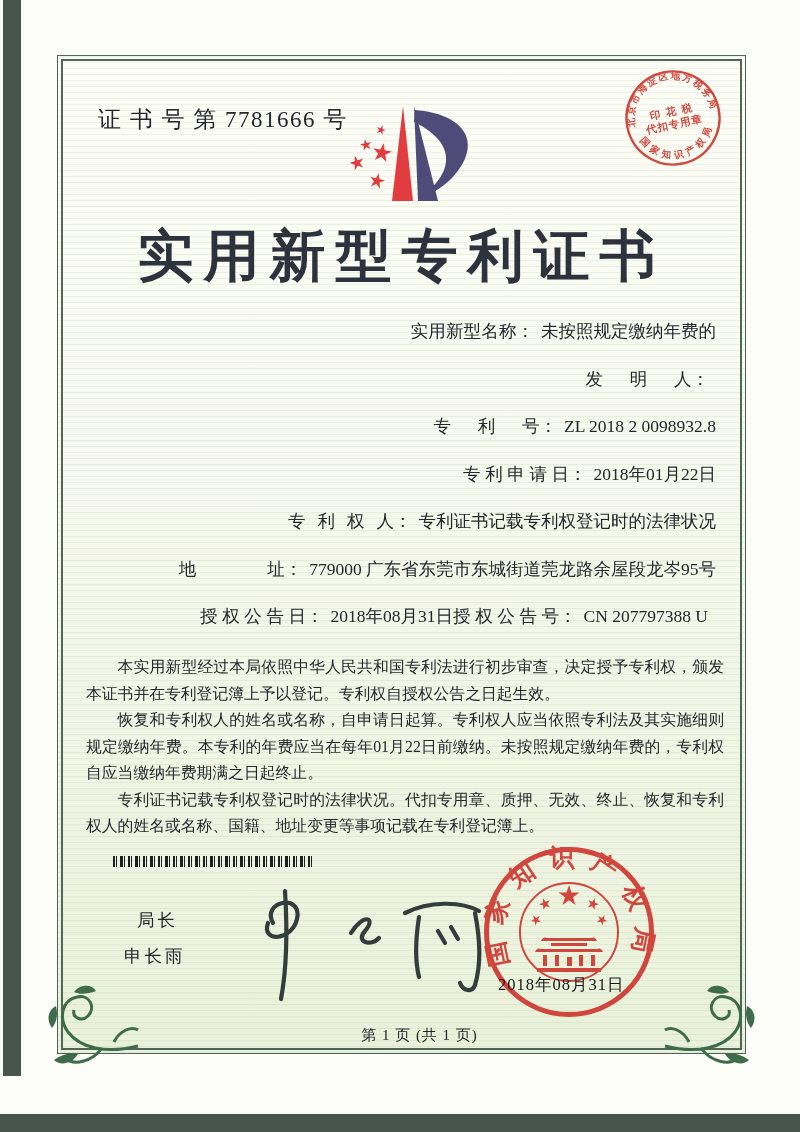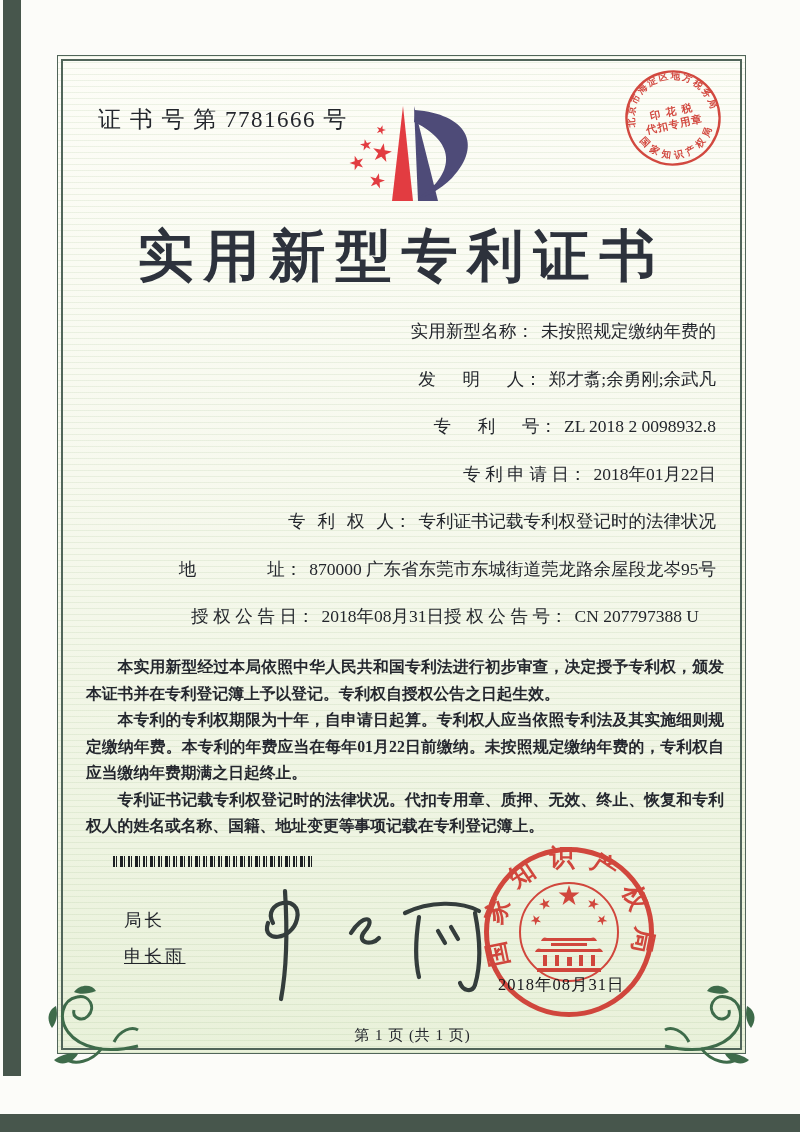--- a/index.html
+++ b/index.html
@@ -30,41 +30,41 @@
 
   .title{left:0;top:163px;width:100%;text-align:center;font-size:56px;font-weight:bold;
          letter-spacing:10px;color:#2d323c;white-space:nowrap;}
 
   .fields{left:33px;top:262px;width:625px;display:flex;flex-direction:column;gap:20.5px;
           font-size:17.5px;line-height:27px;align-items:flex-end;}
   .frow{display:flex;position:static;}
   .lbl{display:inline-block;width:106px;text-align:justify;text-align-last:justify;flex:none;}
   .colon{flex:none;margin-right:7px;}
   .val{white-space:nowrap;}
-  .grant-right{display:flex;margin-left:auto;margin-right:17px;}
+  .grant-right{display:flex;margin-left:auto;margin-right:8px;}
 
   .paragraphs{left:28px;top:598px;width:638px;font-size:15.8px;line-height:26.5px;
-              text-align:justify;color:#24272e;font-weight:bold;}
+              text-align:justify;color:#24272e;}
   .paragraphs p{margin:0;text-indent:2em;}
 
   .barcode{left:55px;top:800px;width:201px;height:11px;
     background:repeating-linear-gradient(90deg,
       #1d2023 0 2px, rgba(0,0,0,0) 2px 3px,
       #1d2023 3px 4px, rgba(0,0,0,0) 4px 7px,
       #1d2023 7px 10px, rgba(0,0,0,0) 10px 11px,
       #1d2023 11px 12px, rgba(0,0,0,0) 12px 15px);}
 
-  .signer-title{left:66px;top:852px;font-size:17.5px;letter-spacing:3px;}
-  .signer-name{left:66px;top:888px;font-size:17.5px;letter-spacing:3px;text-decoration:underline;}
+  .signer-title{left:79px;top:852px;font-size:17.5px;letter-spacing:3px;}
+  .signer-name{left:66px;top:888px;font-size:17.5px;letter-spacing:3px;}
   .signature{left:175px;top:825px;width:280px;height:140px;}
 
   .office-seal{left:423px;top:788px;width:176px;height:176px;opacity:.93;}
   .seal-date{left:440px;top:918px;font-size:16.5px;letter-spacing:1px;color:#17181c;z-index:5;white-space:nowrap;}
 
-  .footer{left:11px;top:970px;width:100%;text-align:center;font-size:15px;letter-spacing:1px;}
+  .footer{left:18px;top:970px;width:100%;text-align:center;font-size:15px;letter-spacing:1px;}
 
   .flourish{width:96px;height:84px;top:928px;}
   .flourish-left{left:-14px;}
   .flourish-right{right:-14px;transform:scaleX(-1);}
 </style>
 </head>
 <body>
 
 <div class="scan-strip-left"></div>
 <div class="scan-strip-bottom"></div>
@@ -111,57 +111,56 @@
 
   <div class="fields">
     <div class="frow">
       <span class="lbl">实用新型名称</span>
         <span class="colon">：</span>
         <span class="val">未按照规定缴纳年费的</span>
     </div>
     <div class="frow">
       <span class="lbl">发明人</span>
         <span class="colon">：</span>
-        <span class="val">郑才翥;余勇刚;余武凡</span>
     </div>
     <div class="frow">
       <span class="lbl">专利号</span>
         <span class="colon">：</span>
         <span class="val">ZL 2018 2 0098932.8</span>
     </div>
     <div class="frow">
       <span class="lbl">专利申请日</span>
         <span class="colon">：</span>
         <span class="val">2018年01月22日</span>
     </div>
     <div class="frow">
       <span class="lbl">专利权人</span>
         <span class="colon">：</span>
         <span class="val">专利证书记载专利权登记时的法律状况</span>
     </div>
     <div class="frow">
       <span class="lbl">地址</span>
         <span class="colon">：</span>
-        <span class="val">870000 广东省东莞市东城街道莞龙路余屋段龙岑95号</span>
+        <span class="val">779000 广东省东莞市东城街道莞龙路余屋段龙岑95号</span>
     </div>
     <div class="frow">
       <span class="lbl">授权公告日</span>
         <span class="colon">：</span>
         <span class="val">2018年08月31日</span>
       <span class="grant-right">
         <span class="lbl">授权公告号</span>
           <span class="colon">：</span>
           <span class="val">CN 207797388 U</span>
       </span>
     </div>
   </div>
 
   <div class="paragraphs">
     <p>本实用新型经过本局依照中华人民共和国专利法进行初步审查，决定授予专利权，颁发本证书并在专利登记簿上予以登记。专利权自授权公告之日起生效。</p>
-    <p>本专利的专利权期限为十年，自申请日起算。专利权人应当依照专利法及其实施细则规定缴纳年费。本专利的年费应当在每年01月22日前缴纳。未按照规定缴纳年费的，专利权自应当缴纳年费期满之日起终止。</p>
+    <p>恢复和专利权人的姓名或名称，自申请日起算。专利权人应当依照专利法及其实施细则规定缴纳年费。本专利的年费应当在每年01月22日前缴纳。未按照规定缴纳年费的，专利权自应当缴纳年费期满之日起终止。</p>
     <p>专利证书记载专利权登记时的法律状况。代扣专用章、质押、无效、终止、恢复和专利权人的姓名或名称、国籍、地址变更等事项记载在专利登记簿上。</p>
   </div>
 
   <div class="barcode"></div>
 
   <div class="signer-title">局长</div>
   <div class="signer-name">申长雨</div>
 
   <svg class="signature" viewBox="0 0 280 140">
     <g fill="none" stroke="#343d3c" stroke-width="4.2" stroke-linecap="round">

